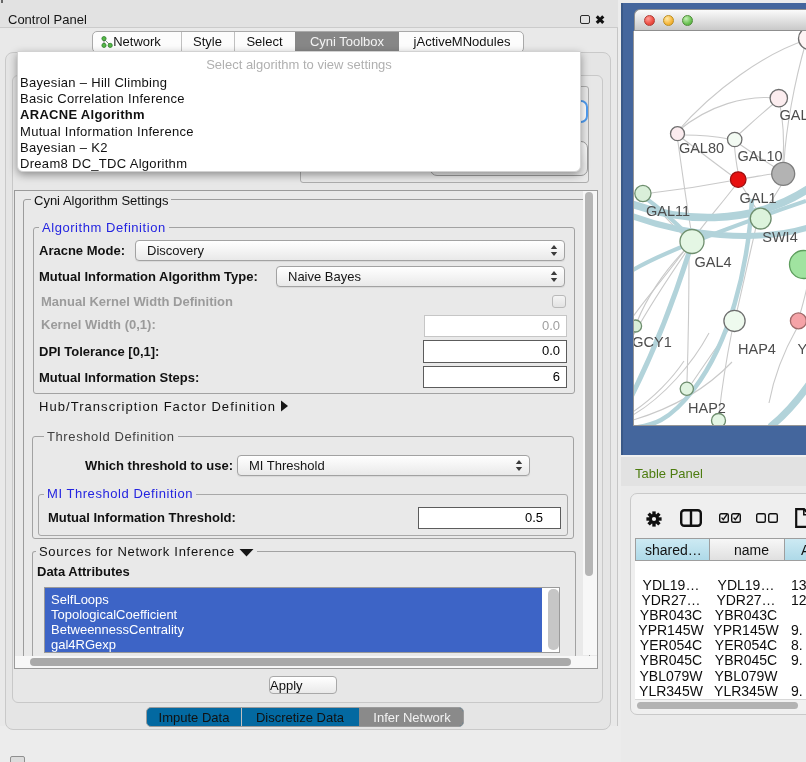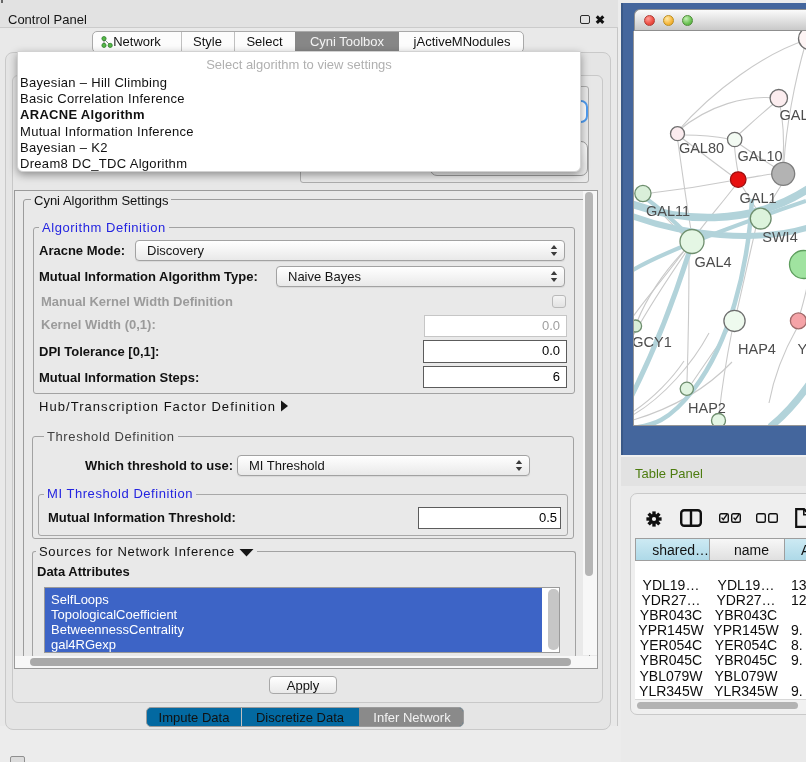--- a/index.html
+++ b/index.html
@@ -107,21 +107,21 @@
  <svg class="car" width="8" height="13" viewBox="0 0 8 13">
         <path d="M4 1 L7.2 5 L0.8 5 Z" fill="#3c3c3c"></path>
         <path d="M4 12 L7.2 8 L0.8 8 Z" fill="#3c3c3c"></path>
       </svg>
 </div>
 
 <div class="grp" style="left:38px;top:494px;width:528px;height:40px;border-color:#a8a8a8"></div>
 <div class="gt" style="left:44px;top:487px;background:#e9e9e9;color:#2424e0;letter-spacing:0.55px">MI Threshold Definition</div>
 
 <div class="lbl b" style="left:48px;top:510px">Mutual Information Threshold:</div>
-<div class="inp" style="left:418px;top:507px;width:143px;height:22px;border:1.5px solid #5c5c5c;color:#000;line-height:19px;padding-right:3px">0.5</div>
+<div class="inp" style="left:418px;top:507px;width:143px;height:22px;border:1.5px solid #5c5c5c;color:#000;line-height:19px;padding-right:17px">0.5</div>
 
 <div class="grp" style="left:32px;top:551px;width:542px;height:106px;border-color:#a2a2a2;border-bottom:none"></div>
 <div class="gt" style="left:36px;top:545px;background:#e9e9e9;letter-spacing:0.7px">Sources for Network Inference <svg width="15" height="9" viewBox="0 0 15 9" style="vertical-align:-1px">
         <path d="M0.5 1 L14.5 1 L7.5 8.5 Z" fill="#161616"></path>
       </svg></div>
 
 <div class="lbl b" style="left:37px;top:564px">Data Attributes</div>
 
 <div class="abs" style="left:44px;top:587px;width:516px;height:66px;background:#fff;border:1px solid #9a9a9a;box-sizing:border-box">
   <div class="abs" style="left:0;top:0;width:497px;height:64px;background:#3d64c6;color:#fff;padding-top:4px;box-sizing:border-box">
@@ -131,21 +131,21 @@
     <div style="padding-left:6px;line-height:15.1px">gal4RGexp</div>
   </div>
   <div class="abs" style="left:503px;top:1px;width:11px;height:61px;background:#c6c6c6;border-radius:5px"></div>
 </div>
 
 <div class="abs" style="left:583px;top:191px;width:14px;height:464px;background:#f7f7f7;box-sizing:border-box"></div>
 <div class="abs" style="left:584.5px;top:192px;width:8px;height:384px;background:#b5b5b5;border-radius:4px"></div>
 <div class="abs" style="left:15px;top:656px;width:582px;height:12px;background:#f7f7f7"></div>
 <div class="abs" style="left:30px;top:658px;width:541px;height:8px;background:#a9a9a9;border-radius:4px"></div>
 
-<div class="abs" style="left:269px;top:676px;width:68px;height:18px;border:1px solid #a8a8a8;border-radius:4px;background:linear-gradient(#ffffff,#e9e9e9);text-align:center;line-height:17px;box-sizing:border-box">Apply</div>
+<div class="abs" style="left:269px;top:676px;width:68px;height:18px;border:1px solid #a8a8a8;border-radius:4px;background:linear-gradient(#ffffff,#e9e9e9);line-height:17px;box-sizing:border-box">Apply</div>
 
 <div class="abs" style="left:146px;top:707px;width:318px;height:20px;background:#0369a1;border:1px solid #9b9b9b;border-radius:5px;box-sizing:border-box;overflow:hidden">
   <div class="seg" style="left:0;width:94px;line-height:19px">Impute Data</div>
   <div class="sep" style="left:94px"></div>
   <div class="seg" style="left:94px;width:118px;line-height:19px">Discretize Data</div>
   <div class="seg" style="left:212px;width:106px;background:#8a8a8a;color:#f2f2f2;line-height:19px">Infer Network</div>
 </div>
 
 <div class="abs" style="left:17px;top:51px;width:564px;height:121px;background:#fff;border:1px solid #d2d2d2;box-sizing:border-box;border-radius:0 0 6px 6px;box-shadow:0 3px 9px rgba(0,0,0,0.38);">
   <div style="text-align:center;color:#b0b0b0;padding-top:6px;line-height:14px">Select algorithm to view settings</div>
@@ -275,21 +275,21 @@
   <rect x="0.7" y="0.7" width="8.6" height="8.6" rx="1.5" fill="none" stroke="#111" stroke-width="1.4"></rect>
   <rect x="12.7" y="0.7" width="8.6" height="8.6" rx="1.5" fill="none" stroke="#111" stroke-width="1.4"></rect>
 </svg>
 <svg class="abs" style="left:795px;top:508px" width="16" height="20" viewBox="0 0 16 20">
   <path d="M1.2 1.2 L9 1.2 L14.5 6.5 L14.5 18.8 L1.2 18.8 Z" fill="none" stroke="#111" stroke-width="2.2"></path>
       <path d="M8.8 1.2 L8.8 6.7 L14.5 6.7" fill="none" stroke="#111" stroke-width="1.6"></path>
 </svg>
 
 <div class="abs" style="left:635px;top:538px;width:171px;height:172px;overflow:hidden;font-size:14px">
 
-  <div class="abs" style="left:0;top:0;width:75px;height:23px;background:linear-gradient(#cdeaf3,#aed9e8);border:1px solid #9e9e9e;box-sizing:border-box;text-align:right;line-height:22px;text-indent:9px">shared…</div>
+  <div class="abs" style="left:0;top:0;width:75px;height:23px;background:linear-gradient(#cdeaf3,#aed9e8);border:1px solid #9e9e9e;box-sizing:border-box;text-align:left;line-height:22px;text-indent:9px">shared…</div>
   <div class="abs" style="left:74px;top:0;width:76px;height:23px;background:linear-gradient(#f7f7f7,#e0e0e0);border:1px solid #9e9e9e;box-sizing:border-box;text-align:center;line-height:22px;text-indent:9px">name</div>
   <div class="abs" style="left:149px;top:0;width:60px;height:23px;background:linear-gradient(#cdeaf3,#aed9e8);border:1px solid #9e9e9e;box-sizing:border-box;line-height:22px;padding-left:16px">A</div>
 
   <div class="abs" style="left:0;top:23px;width:171px;height:140px;background:#fff;color:#0d0d0d;padding-top:16px">
     <div style="position:relative;height:15.1px">
           <span class="abs" style="left:36px;width:0;white-space:nowrap;transform:translateX(-50%)"></span>
           <span class="abs" style="left:0;width:72px;text-align:center">YDL19…</span>
           <span class="abs" style="left:75px;width:72px;text-align:center">YDL19…</span>
           <span class="abs" style="left:156px">13…</span>
         </div>

